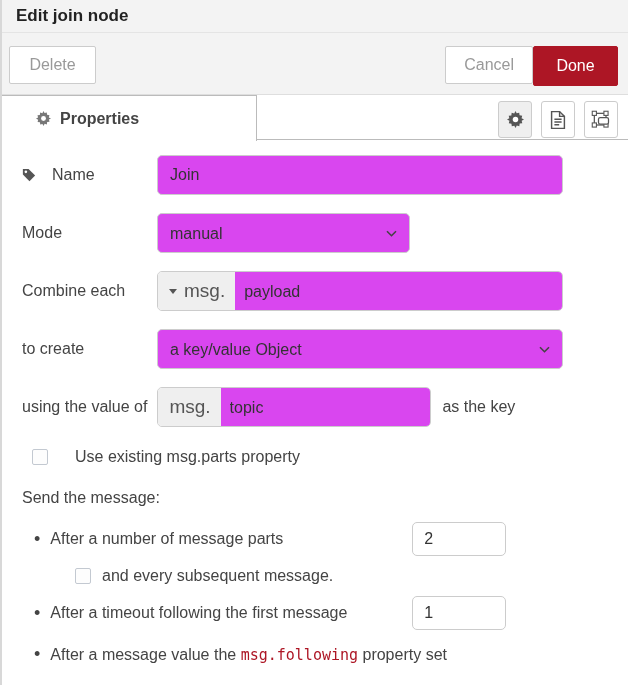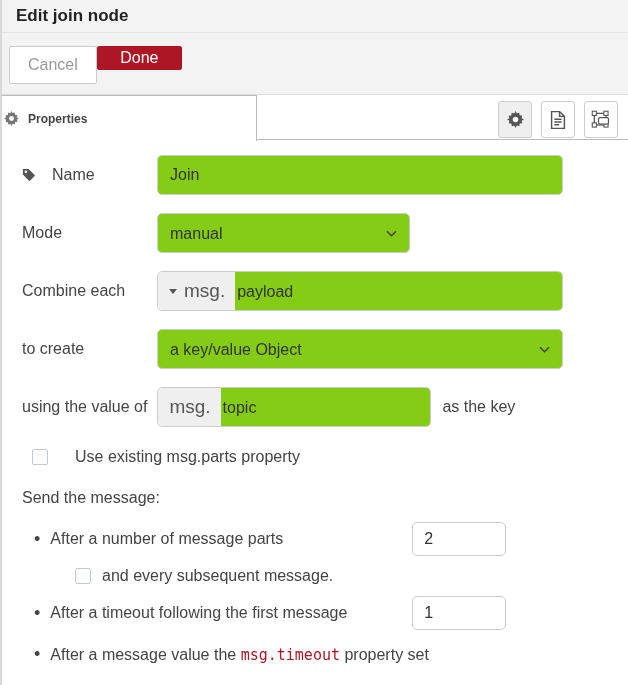--- a/index.html
+++ b/index.html
@@ -43,39 +43,39 @@
     color: #999;
     font-size: 16px;
     font-family: "Liberation Sans", sans-serif;
     padding: 0 18px;
     cursor: pointer;
   }
   .btn-primary {
     background: #AD1625;
     border-color: #AD1625;
     color: #fff;
-    height: 24px; min-width: 85px;
+    height: 40px; min-width: 85px;
   }
   
   .tabrow {
     position: relative;
     height: 45px;
     background: #fff;
     border-bottom: 1px solid #bbbbbb;
   }
   .tab {
     position: absolute; left: 0; top: 0;
     width: 255px; height: 46px;
     background: #fff;
     border: 1px solid #bbbbbb;
     border-left: none;
     border-bottom: none;
     display: flex; align-items: center; gap: 9px;
-    padding-left: 2px;
-    font-size: 12px; font-weight: bold; color: #444;
+    padding-left: 34px;
+    font-size: 16px; font-weight: bold; color: #444;
     cursor: pointer;
     z-index: 2;
   }
   .tab-buttons {
     position: absolute; right: 10px; top: 6px;
     display: flex; gap: 9px;
   }
   .iconbtn {
     width: 34px; height: 37px;
     background: #fff;
@@ -91,21 +91,21 @@
   .row { display: flex; align-items: center; margin-bottom: 18px; }
   .row .lbl { width: 135px; flex: none; display: flex; align-items: center; gap: 16px; color: #444; }
   .txt, .sel, .ti-input {
     height: 40px;
     border: 1px solid #ccc;
     border-radius: 5px;
     font-size: 16px;
     font-family: "Liberation Sans", sans-serif;
     color: #333;
     padding: 0 12px;
-    background: #84cc16;
+    background: #d946ef;
     outline: none;
   }
   .w-main { width: 406px; }
   .selwrap { position: relative; display: inline-block; }
   .sel {
     appearance: none; -webkit-appearance: none;
     width: 100%;
     padding-right: 34px;
   }
   .chev {
@@ -129,21 +129,21 @@
     font-family: "Liberation Sans", sans-serif;
     cursor: pointer;
     flex: none;
   }
   .ti-caret {
     width: 0; height: 0;
     border-left: 4px solid transparent;
     border-right: 4px solid transparent;
     border-top: 5px solid #555;
   }
-  .ti-input { border: none; border-radius: 0; flex: 1; min-width: 0; padding-left: 2px; }
+  .ti-input { border: none; border-radius: 0; flex: 1; min-width: 0; padding-left: 9px; }
   
   .cb {
     appearance: none; -webkit-appearance: none;
     width: 16px; height: 16px;
     border: 1.5px solid #c3c9d1;
     border-radius: 2px;
     background: #fdfdfd;
     flex: none;
     cursor: pointer;
   }
@@ -181,20 +181,21 @@
 </head>
 <body>
 
 <div class="tray">
 
   <div class="tray-header">
     <span class="tray-title">Edit join node</span>
   </div>
 
   <div class="tray-toolbar">
+    <button class="btn">Delete</button>
     <div class="toolbar-right">
       <button class="btn">Cancel</button>
       <button class="btn btn-primary">Done</button>
     </div>
   </div>
 
   <div class="tabrow">
     <div class="tab">
       <span class="icon">
         <svg width="15" height="15" viewBox="0 0 16 16">
@@ -325,19 +326,19 @@
           <input type="checkbox" class="cb" style="">
           <span>and every subsequent message.</span>
         </label>
       </li>
       <li class="bullet b-timeout">
         <span class="bullet-text">After a timeout following the first message</span>
         <input class="num" type="text" value="1" style="">
       </li>
       <li class="bullet">
         <span>
-          <span>After a message value the </span><span class="code">msg.timeout</span><span> property set</span>
+          <span>After a message value the </span><span class="code">msg.following</span><span> property set</span>
         </span>
       </li>
     </ul>
 
   </div>
 </div>
 
 </body></html>

